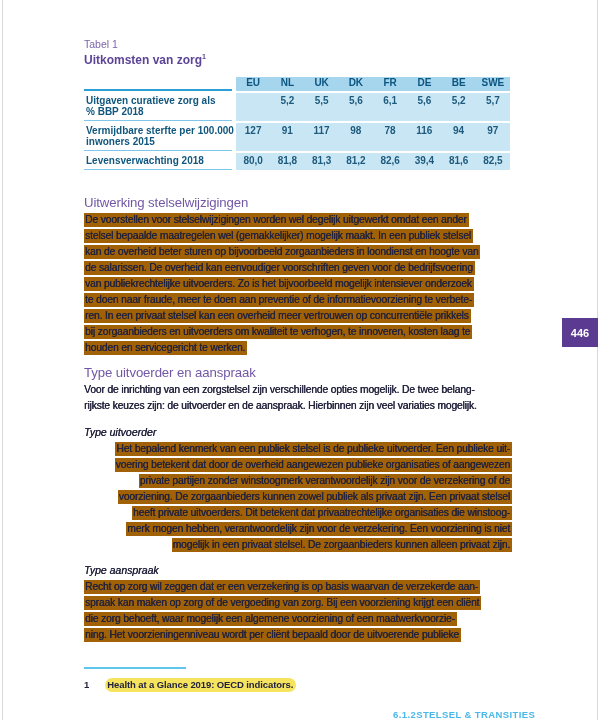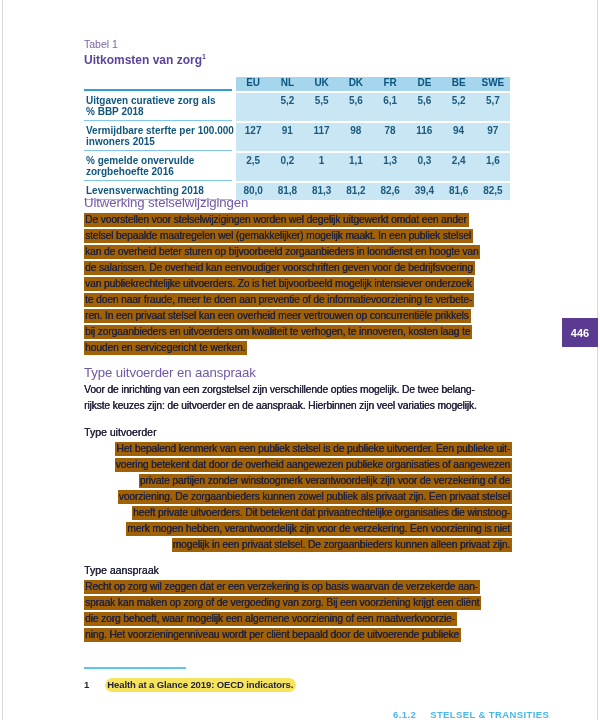--- a/index.html
+++ b/index.html
@@ -37,21 +37,21 @@
   .strip span{
     text-align:center;font-weight:bold;color:#1d5a7c;padding-top:2px;
   }
   .thead .strip span{color:#0b557f;padding-top:0;padding-bottom:3px;}
 
   
   .sec-h{font-size:13.2px;color:#7157a6;letter-spacing:-0.1px;}
   #h-uitwerking{top:195px;}
   #h-type{top:365px;}
   .sub-h{
-    font-size:10.5px;color:#22223c;
+    font-size:10.5px;font-style:italic;color:#22223c;
     text-shadow:0.3px 0 0 currentColor;
   }
   #sub-uitvoerder{top:426px;}
   #sub-aanspraak{top:564px;}
   .body{
     font-size:10.3px;line-height:16.05px;letter-spacing:-0.15px;
     color:#22223c;white-space:pre;text-shadow:0.35px 0 0 currentColor;
   }
   #p1{top:212px;}
   #p2{top:382px;}
@@ -75,21 +75,21 @@
   #pagebox{
     position:absolute;left:562px;top:318px;width:36px;height:29px;
     background:#5b3b92;color:#ffffff;font-weight:bold;font-size:11px;
     display:flex;align-items:center;justify-content:center;
   }
   #footer{
     position:absolute;left:393px;top:709px;
     color:#49b8ea;font-weight:bold;font-size:9.5px;letter-spacing:0.4px;
     white-space:pre;
   }
-  #footer .sec-num{margin-right:14px;}
+  #footer .sec-num{}
 </style>
 </head>
 <body>
 
 <div class="edge" id="edge-left"></div>
 <div class="edge" id="edge-right"></div>
 
 <div class="abs" id="tabel-label">Tabel 1</div>
 <div class="abs" id="tabel-title"><span>Uitkomsten van zorg</span><sup>1</sup></div>
 
@@ -126,34 +126,20 @@
 inwoners 2015</div>
     <div class="strip">
       <span>127</span>
       <span>91</span>
       <span>117</span>
       <span>98</span>
       <span>78</span>
       <span>116</span>
       <span>94</span>
       <span>97</span>
-    </div>
-  </div>
-  <div class="trow">
-    <div class="tl">% gemelde onvervulde
-zorgbehoefte 2016</div>
-    <div class="strip">
-      <span>2,5</span>
-      <span>0,2</span>
-      <span>1</span>
-      <span>1,1</span>
-      <span>1,3</span>
-      <span>0,3</span>
-      <span>2,4</span>
-      <span>1,6</span>
     </div>
   </div>
   <div class="trow">
     <div class="tl">Levensverwachting 2018</div>
     <div class="strip">
       <span>80,0</span>
       <span>81,8</span>
       <span>81,3</span>
       <span>81,2</span>
       <span>82,6</span>

